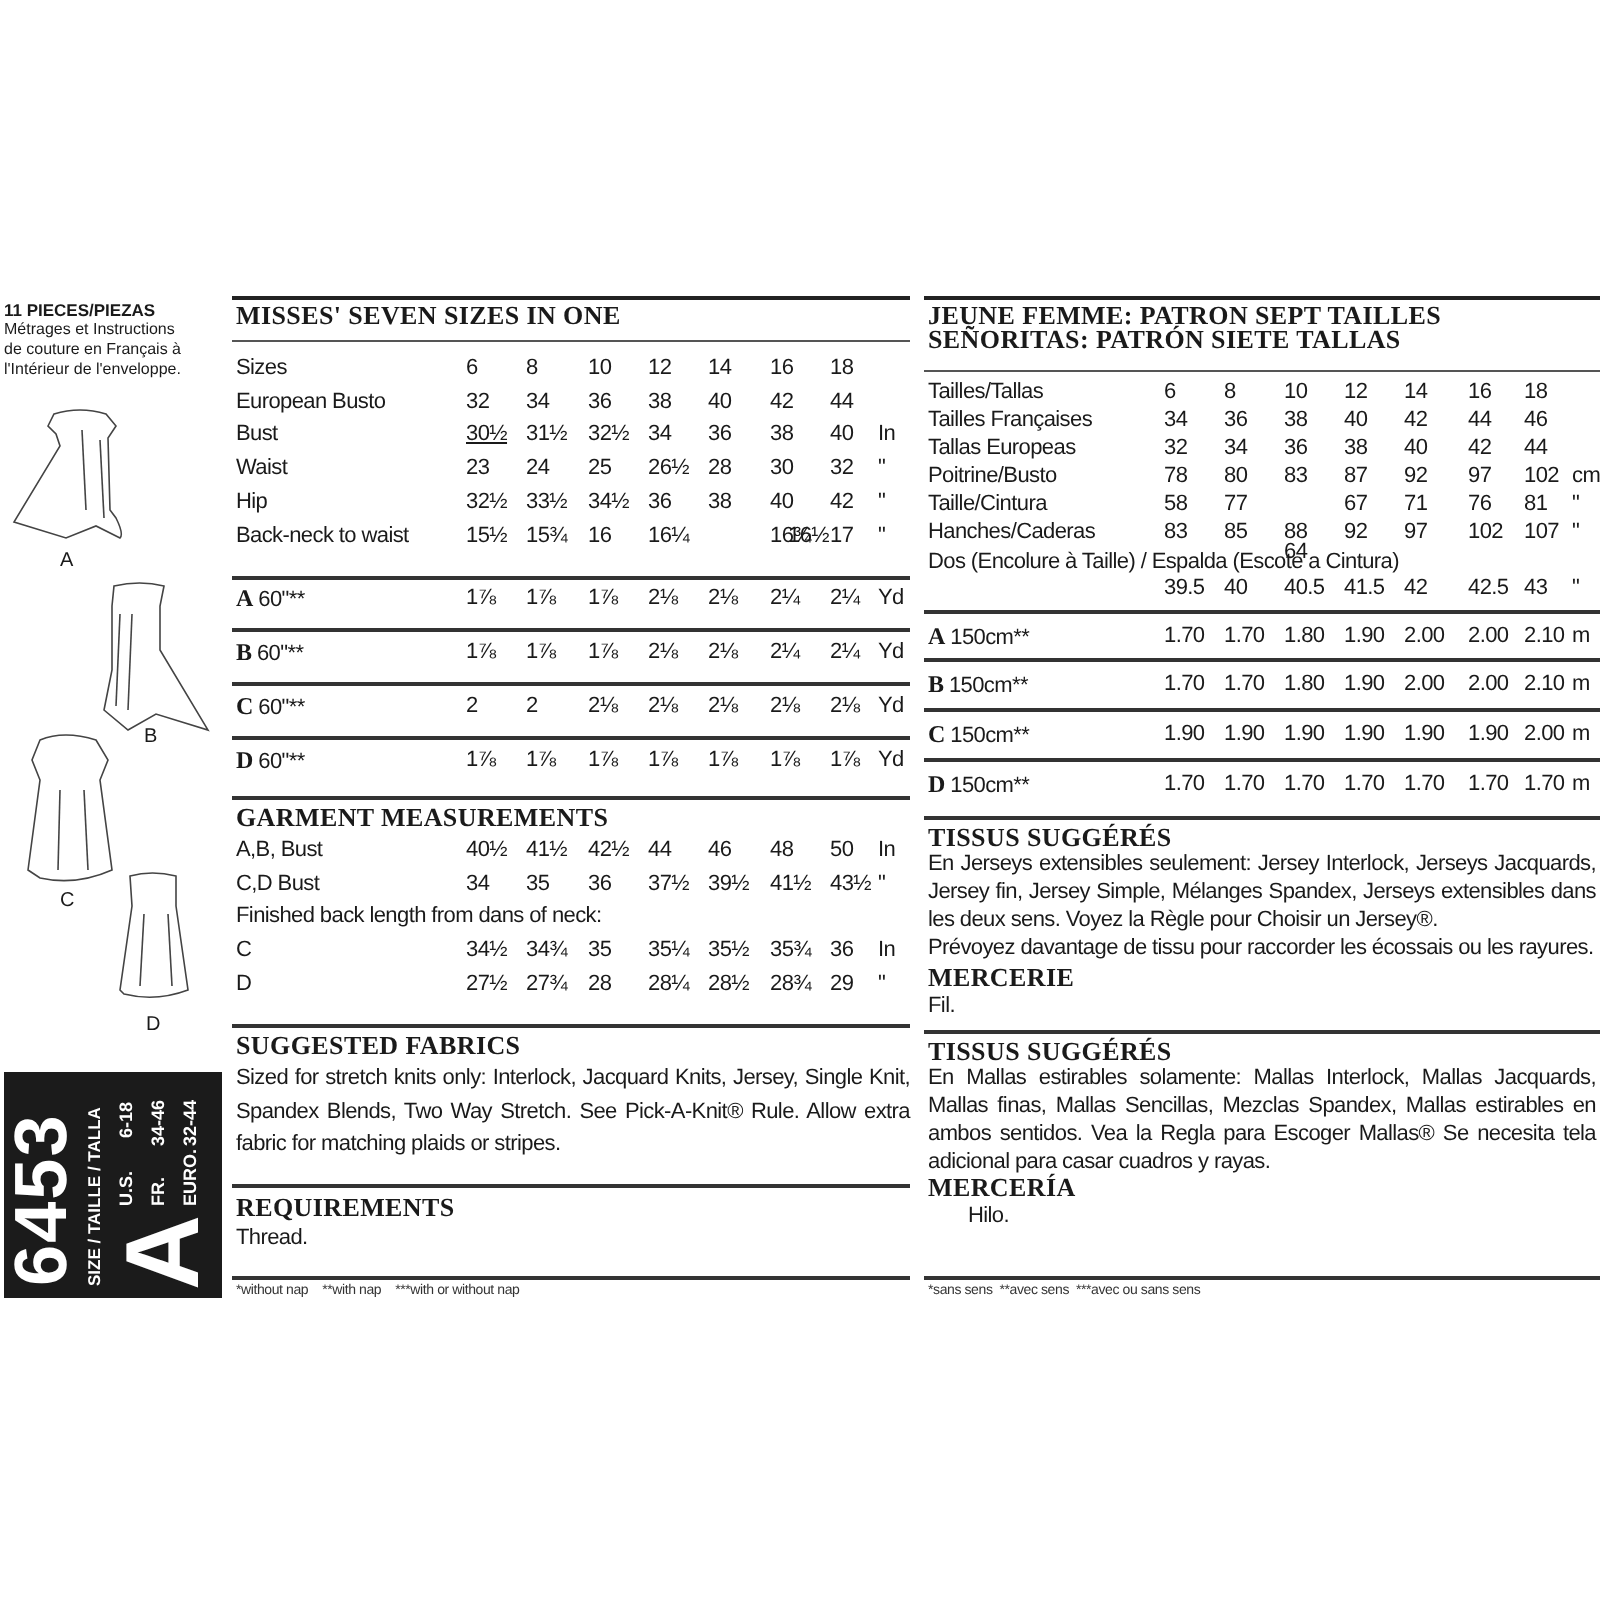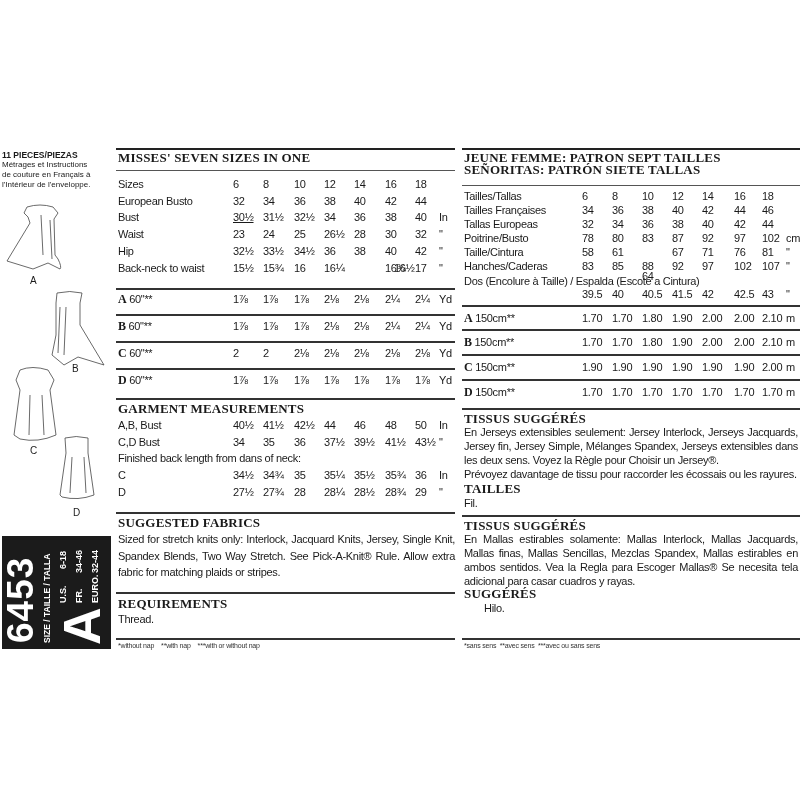--- a/index.html
+++ b/index.html
@@ -319,21 +319,21 @@
       <span class="c" style="left: 178px;">83</span>
       <span class="c" style="left: 208px;">87</span>
       <span class="c" style="left: 238px;">92</span>
       <span class="c" style="left: 270px;">97</span>
       <span class="c" style="left: 298px;">102</span>
       <span class="c" style="left: 322px;">cm</span>
     </div>
     <div class="row tbl-text" style="top: 244px; left: 464px; width: 342px;">
       <span class="lbl">Taille/Cintura</span>
       <span class="c" style="left: 118px;">58</span>
-      <span class="c" style="left: 148px;">61</span>
+      <span class="c" style="left: 148px;">77</span>
       <span class="c" style="left: 178px; margin-top: 24px;">64</span>
       <span class="c" style="left: 208px;">67</span>
       <span class="c" style="left: 238px;">71</span>
       <span class="c" style="left: 270px;">76</span>
       <span class="c" style="left: 298px;">81</span>
       <span class="c" style="left: 322px;">"</span>
     </div>
     <div class="row tbl-text" style="top: 258px; left: 464px; width: 342px;">
       <span class="lbl">Hanches/Caderas</span>
       <span class="c" style="left: 118px;">83</span>
@@ -408,23 +408,23 @@
       <span class="c" style="left: 270px;">1.70</span>
       <span class="c" style="left: 298px;">1.70</span>
       <span class="c" style="left: 322px;">m</span>
     </div>
   </div>
 
 <div class="rule-med" style="left:462px;top:408px;width:338px;"></div>
 <div class="abs heading" style="left:464px;top:412px;">TISSUS SUGGÉRÉS</div>
 <div class="abs para" style="left:464px;top:425px;width:334px;line-height:14px;">En Jerseys extensibles seulement: Jersey Interlock, Jerseys Jacquards, Jersey fin, Jersey Simple, Mélanges Spandex, Jerseys extensibles dans les deux sens. Voyez la Règle pour Choisir un Jersey®.</div>
 <div class="abs para" style="left:464px;top:467px;width:334px;line-height:14px;">Prévoyez davantage de tissu pour raccorder les écossais ou les rayures.</div>
-<div class="abs heading" style="left:464px;top:482px;">TAILLES</div>
+<div class="abs heading" style="left:464px;top:482px;">MERCERIE</div>
 <div class="abs para" style="left:464px;top:495px;">Fil.</div>
 
 <div class="rule-med" style="left:462px;top:515px;width:338px;"></div>
 <div class="abs heading" style="left:464px;top:519px;">TISSUS SUGGÉRÉS</div>
 <div class="abs para" style="left:464px;top:532px;width:334px;line-height:14px;">En Mallas estirables solamente: Mallas Interlock, Mallas Jacquards, Mallas finas, Mallas Sencillas, Mezclas Spandex, Mallas estirables en ambos sentidos. Vea la Regla para Escoger Mallas® Se necesita tela adicional para casar cuadros y rayas.</div>
-<div class="abs heading" style="left:464px;top:587px;">SUGGÉRÉS</div>
+<div class="abs heading" style="left:464px;top:587px;">MERCERÍA</div>
 <div class="abs para" style="left:484px;top:600px;">Hilo.</div>
 
 <div class="rule-med" style="left:462px;top:638px;width:338px;"></div>
 <div class="abs foot" style="left:464px;top:642px;white-space:pre;">*sans sens  **avec sens  ***avec ou sans sens</div>
 
 </body></html>

